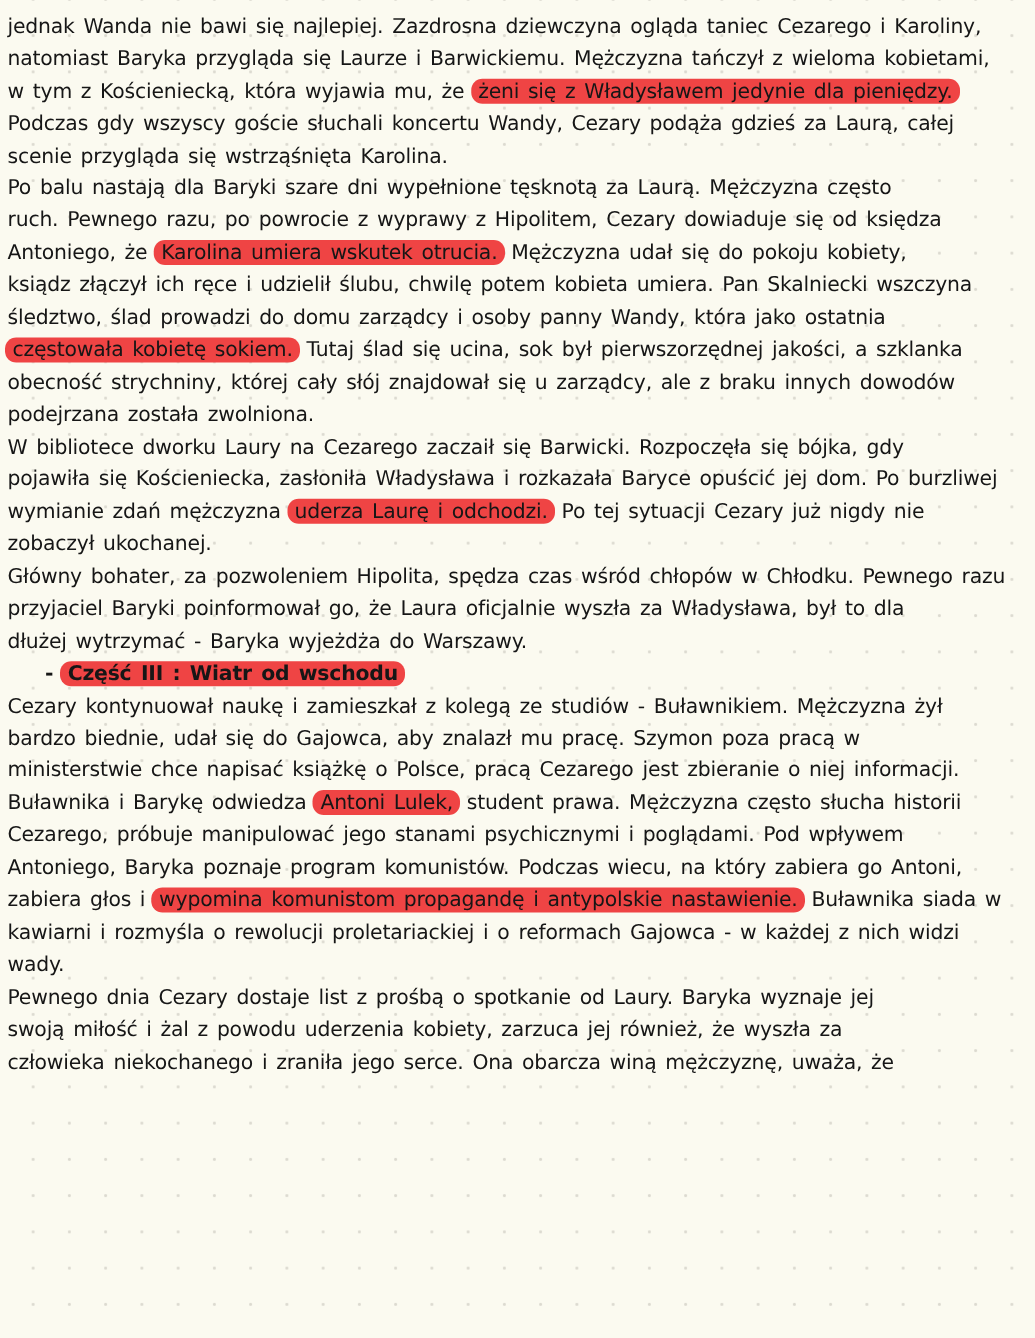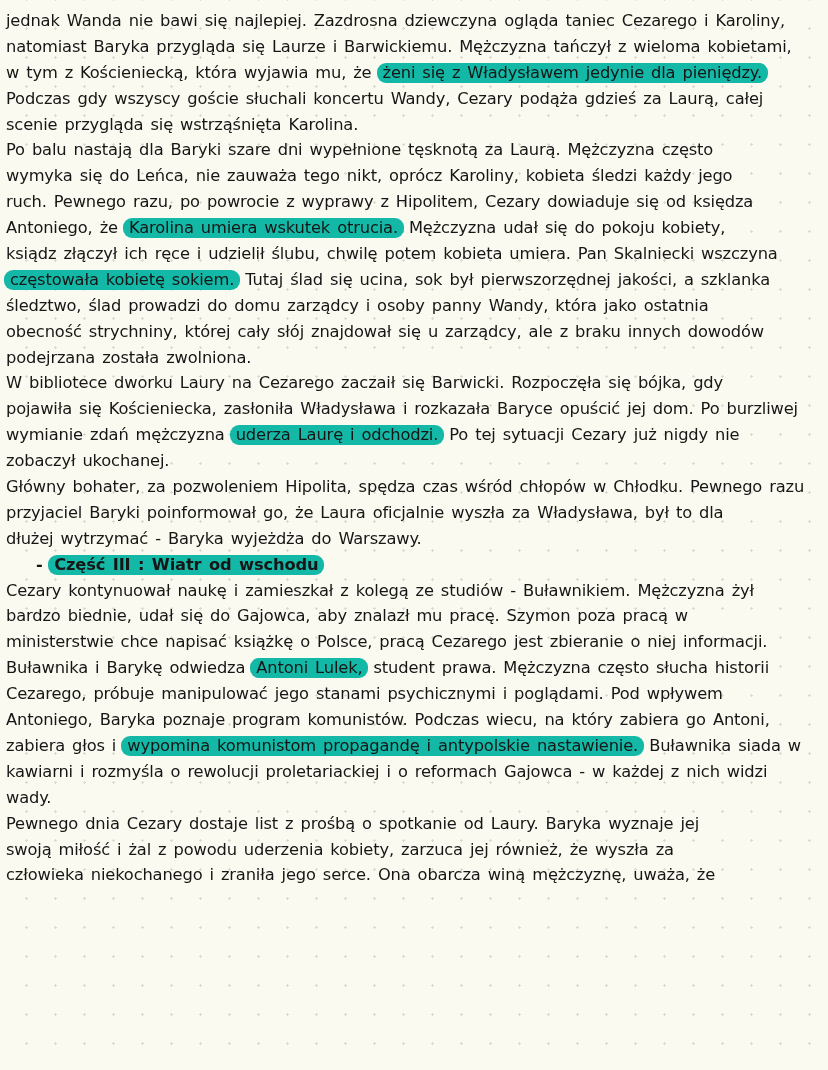--- a/index.html
+++ b/index.html
@@ -22,42 +22,41 @@
     display: block;
     height: 25.9px;
     line-height: 25.9px;
     font-size: 16.3px;
     white-space: nowrap;
     letter-spacing: -0.15px;
     word-spacing: 2px;
   }
   .line.indent { padding-left: 30px; font-weight: bold; }
   .hl {
-    background: #14b8a6;
+    background: #ef4444;
     border-radius: 9px;
     padding: 0 6px 1px 6px;
     margin: 0 -2px;
   }
 </style>
 </head>
 <body>
 
 <div class="page" id="page">
     <div class="line"><span>jednak Wanda nie bawi się najlepiej. Zazdrosna dziewczyna ogląda taniec Cezarego i Karoliny,</span></div>
     <div class="line"><span>natomiast Baryka przygląda się Laurze i Barwickiemu. Mężczyzna tańczył z wieloma kobietami,</span></div>
     <div class="line"><span>w tym z Kościeniecką, która wyjawia mu, że </span><span class="hl">żeni się z Władysławem jedynie dla pieniędzy.</span></div>
     <div class="line"><span>Podczas gdy wszyscy goście słuchali koncertu Wandy, Cezary podąża gdzieś za Laurą, całej</span></div>
     <div class="line"><span>scenie przygląda się wstrząśnięta Karolina.</span></div>
     <div class="line"><span>Po balu nastają dla Baryki szare dni wypełnione tęsknotą za Laurą. Mężczyzna często</span></div>
-    <div class="line"><span>wymyka się do Leńca, nie zauważa tego nikt, oprócz Karoliny, kobieta śledzi każdy jego</span></div>
     <div class="line"><span>ruch. Pewnego razu, po powrocie z wyprawy z Hipolitem, Cezary dowiaduje się od księdza</span></div>
     <div class="line"><span>Antoniego, że </span><span class="hl">Karolina umiera wskutek otrucia.</span><span> Mężczyzna udał się do pokoju kobiety,</span></div>
     <div class="line"><span>ksiądz złączył ich ręce i udzielił ślubu, chwilę potem kobieta umiera. Pan Skalniecki wszczyna</span></div>
+    <div class="line"><span>śledztwo, ślad prowadzi do domu zarządcy i osoby panny Wandy, która jako ostatnia</span></div>
     <div class="line"><span class="hl">częstowała kobietę sokiem.</span><span> Tutaj ślad się ucina, sok był pierwszorzędnej jakości, a szklanka</span></div>
-    <div class="line"><span>śledztwo, ślad prowadzi do domu zarządcy i osoby panny Wandy, która jako ostatnia</span></div>
     <div class="line"><span>obecność strychniny, której cały słój znajdował się u zarządcy, ale z braku innych dowodów</span></div>
     <div class="line"><span>podejrzana została zwolniona.</span></div>
     <div class="line"><span>W bibliotece dworku Laury na Cezarego zaczaił się Barwicki. Rozpoczęła się bójka, gdy</span></div>
     <div class="line"><span>pojawiła się Kościeniecka, zasłoniła Władysława i rozkazała Baryce opuścić jej dom. Po burzliwej</span></div>
     <div class="line"><span>wymianie zdań mężczyzna </span><span class="hl">uderza Laurę i odchodzi.</span><span> Po tej sytuacji Cezary już nigdy nie</span></div>
     <div class="line"><span>zobaczył ukochanej.</span></div>
     <div class="line"><span>Główny bohater, za pozwoleniem Hipolita, spędza czas wśród chłopów w Chłodku. Pewnego razu</span></div>
     <div class="line"><span>przyjaciel Baryki poinformował go, że Laura oficjalnie wyszła za Władysława, był to dla</span></div>
     <div class="line"><span>dłużej wytrzymać - Baryka wyjeżdża do Warszawy.</span></div>
     <div class="line indent"><span>- </span><span class="hl">Część III : Wiatr od wschodu</span></div>

